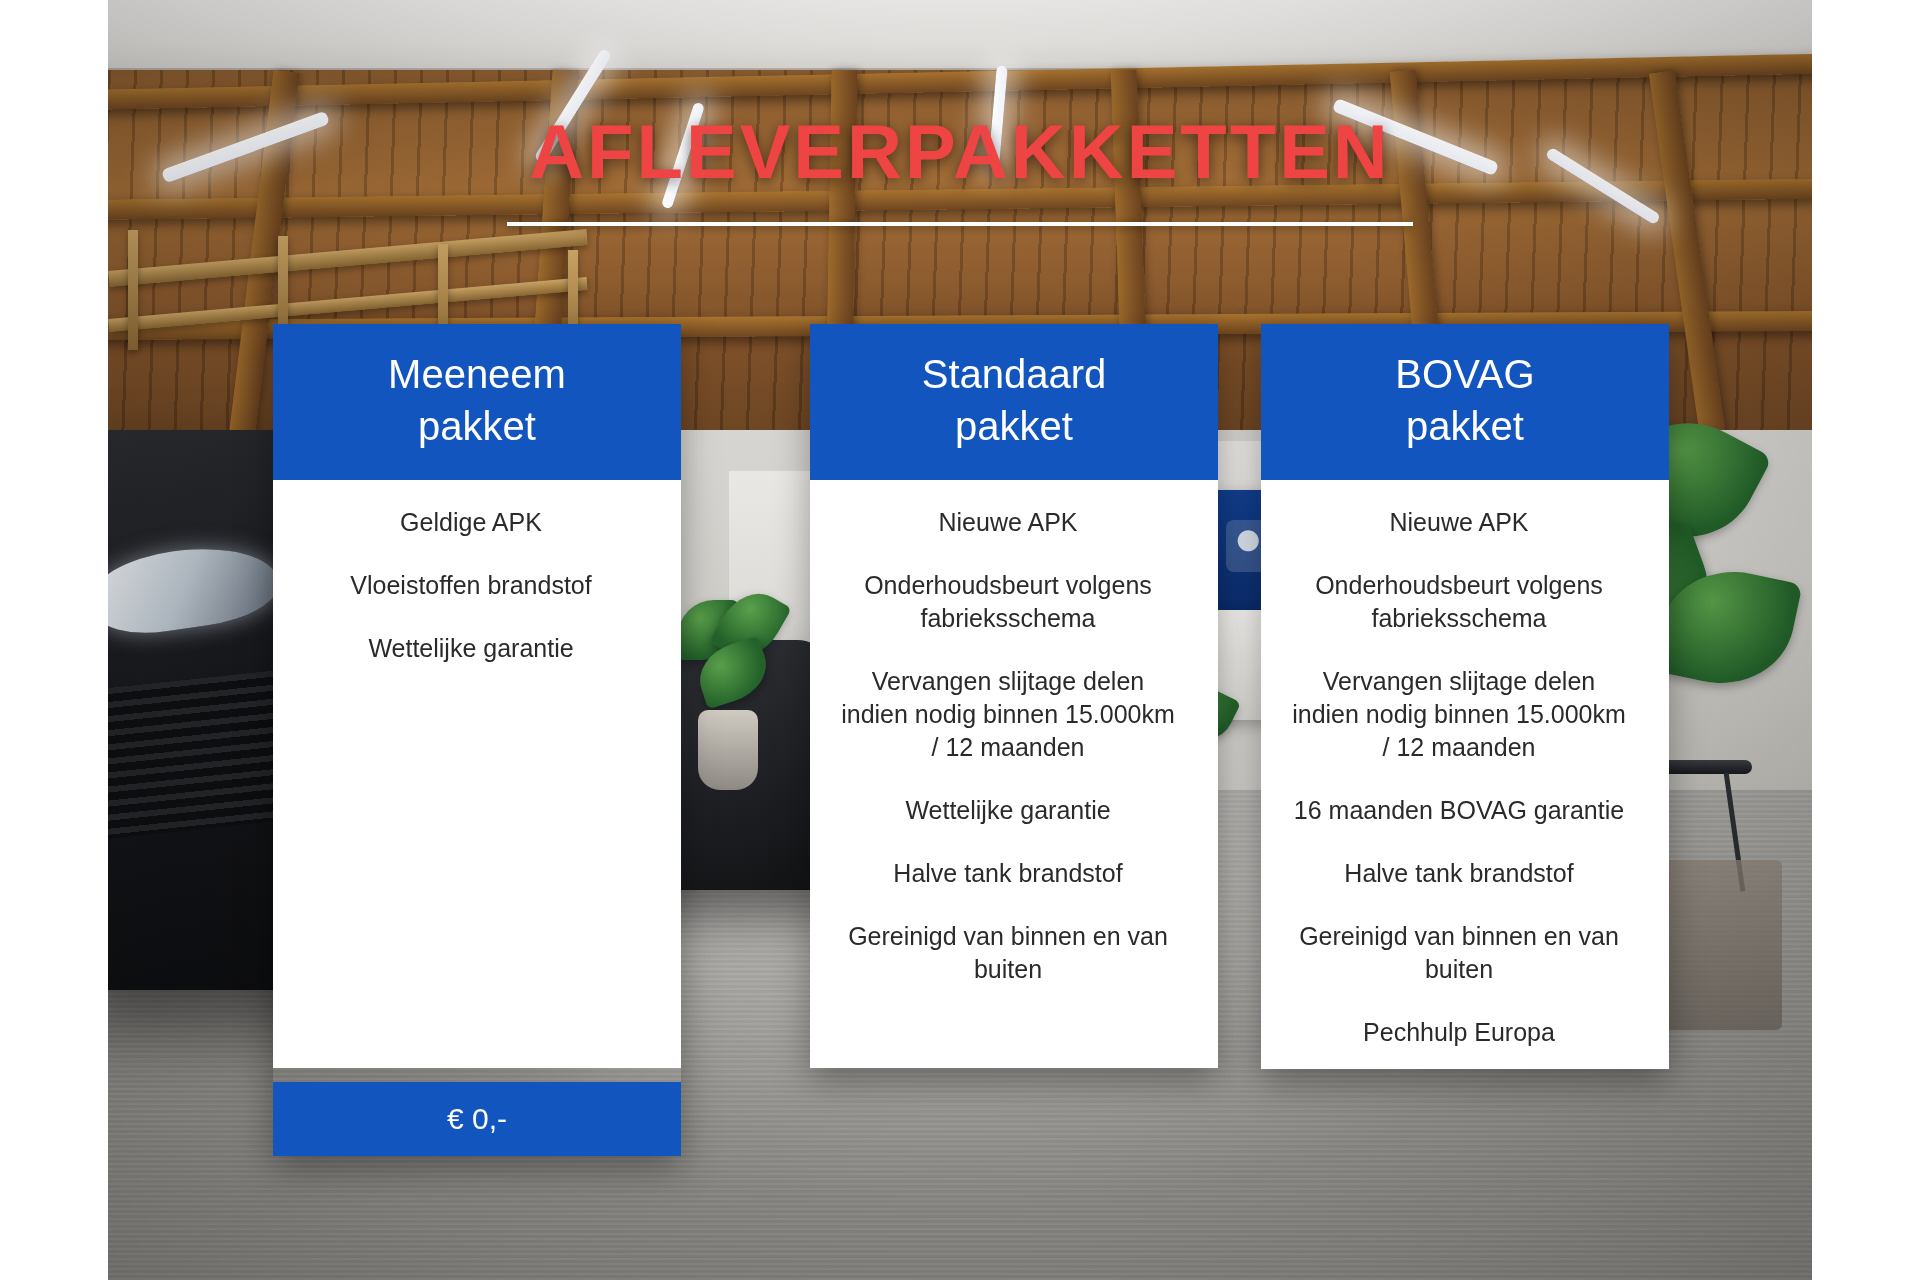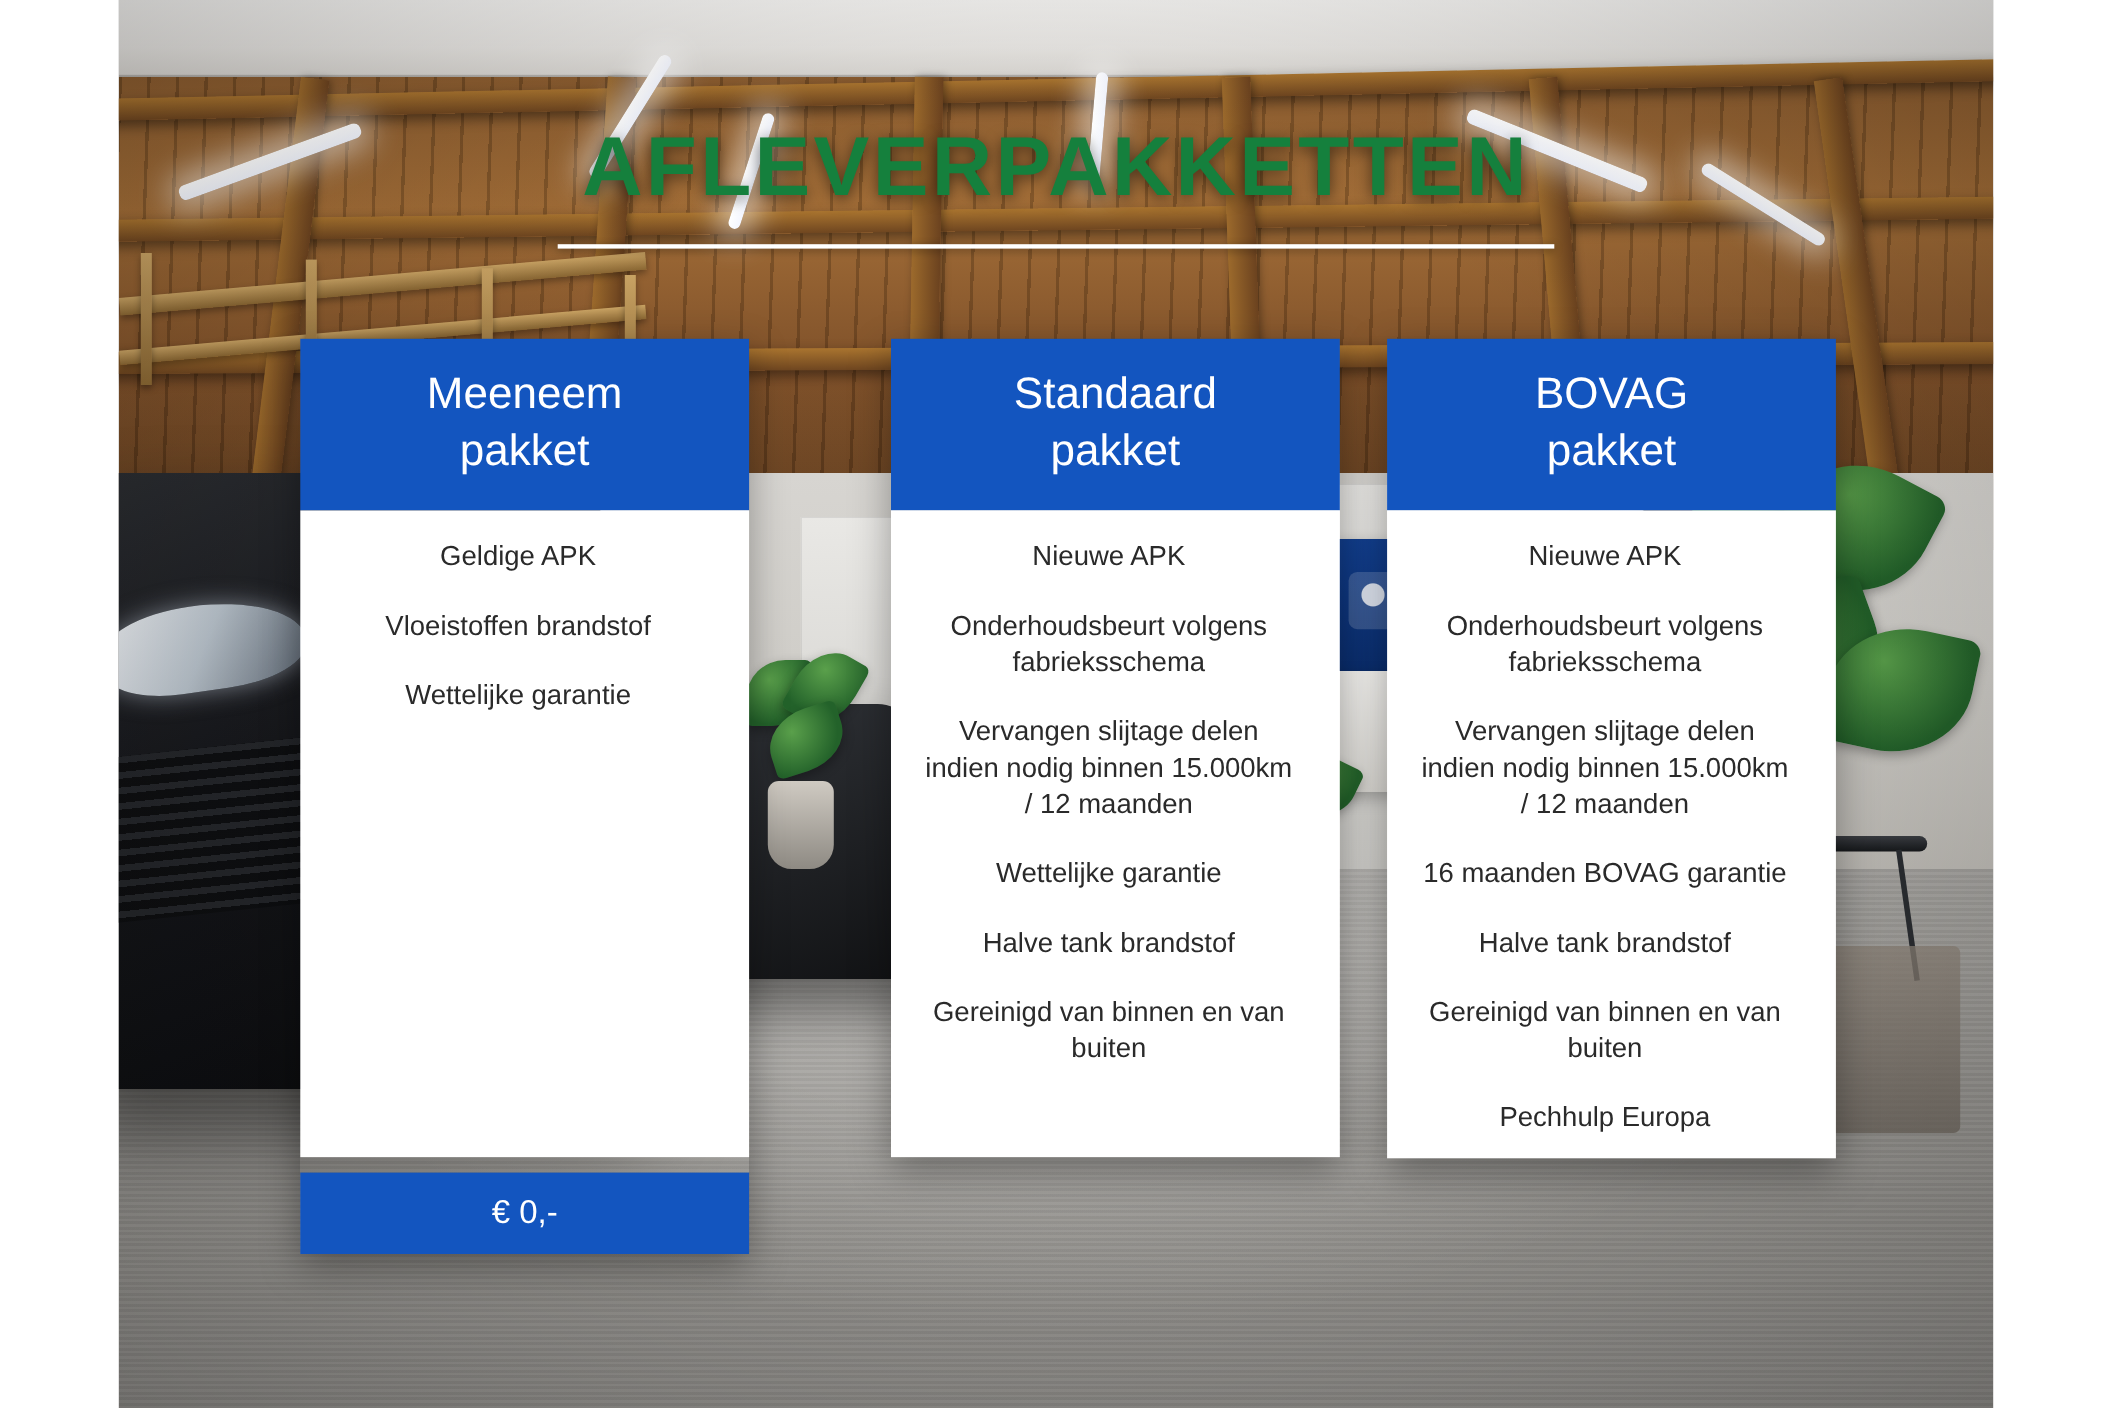--- a/index.html
+++ b/index.html
@@ -291,40 +291,40 @@
   
   .title {
     position: absolute;
     left: 0;
     top: 108px;
     width: 100%;
     text-align: center;
     font-size: 76px;
     font-weight: bold;
     letter-spacing: 3px;
-    color: #15803d;
+    color: #ef4444;
     text-shadow: 0 3px 14px rgba(0,0,0,0.55);
     font-family: "Liberation Sans", sans-serif;
   }
   .title-rule {
     position: absolute;
     left: 50%;
     top: 222px;
     transform: translateX(-50%);
     width: 906px;
     height: 4px;
     background: #ffffff;
     box-shadow: 0 2px 8px rgba(0,0,0,0.4);
   }
 
   
   .cards {
     position: absolute;
     left: 108px;
-    top: 308px;
+    top: 324px;
     width: 1704px;
     height: 920px;
   }
   .card {
     position: absolute;
     top: 0;
     width: 408px;
     box-shadow: 0 12px 34px rgba(0,0,0,0.35);
   }
   .card-1 { left: 165px; }

